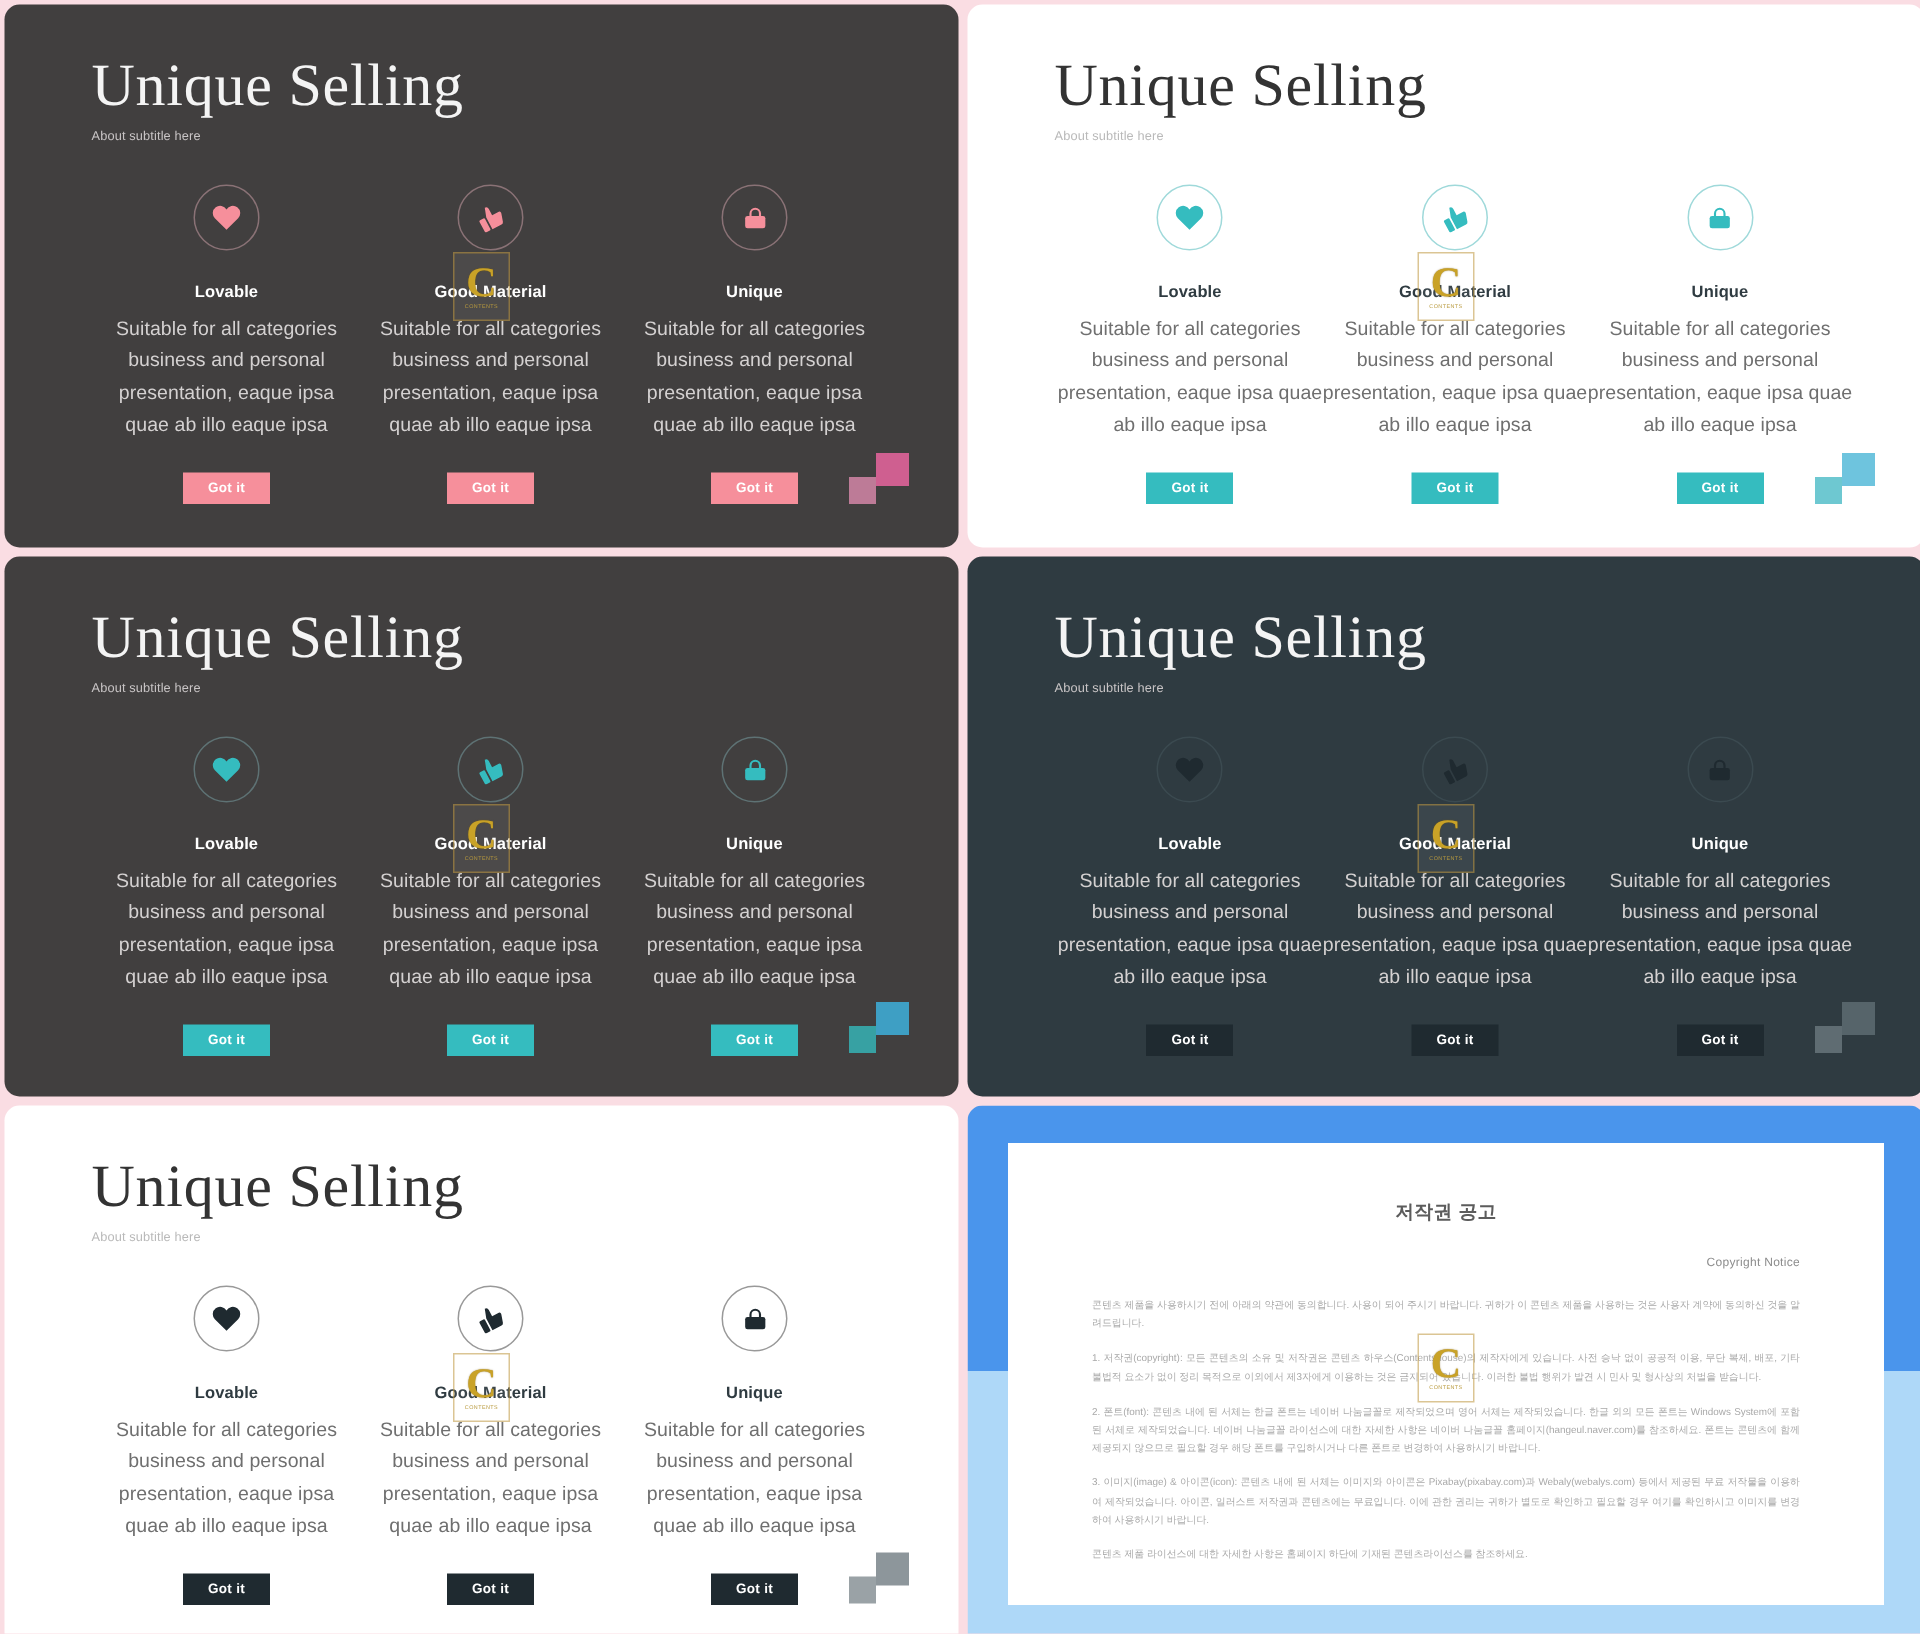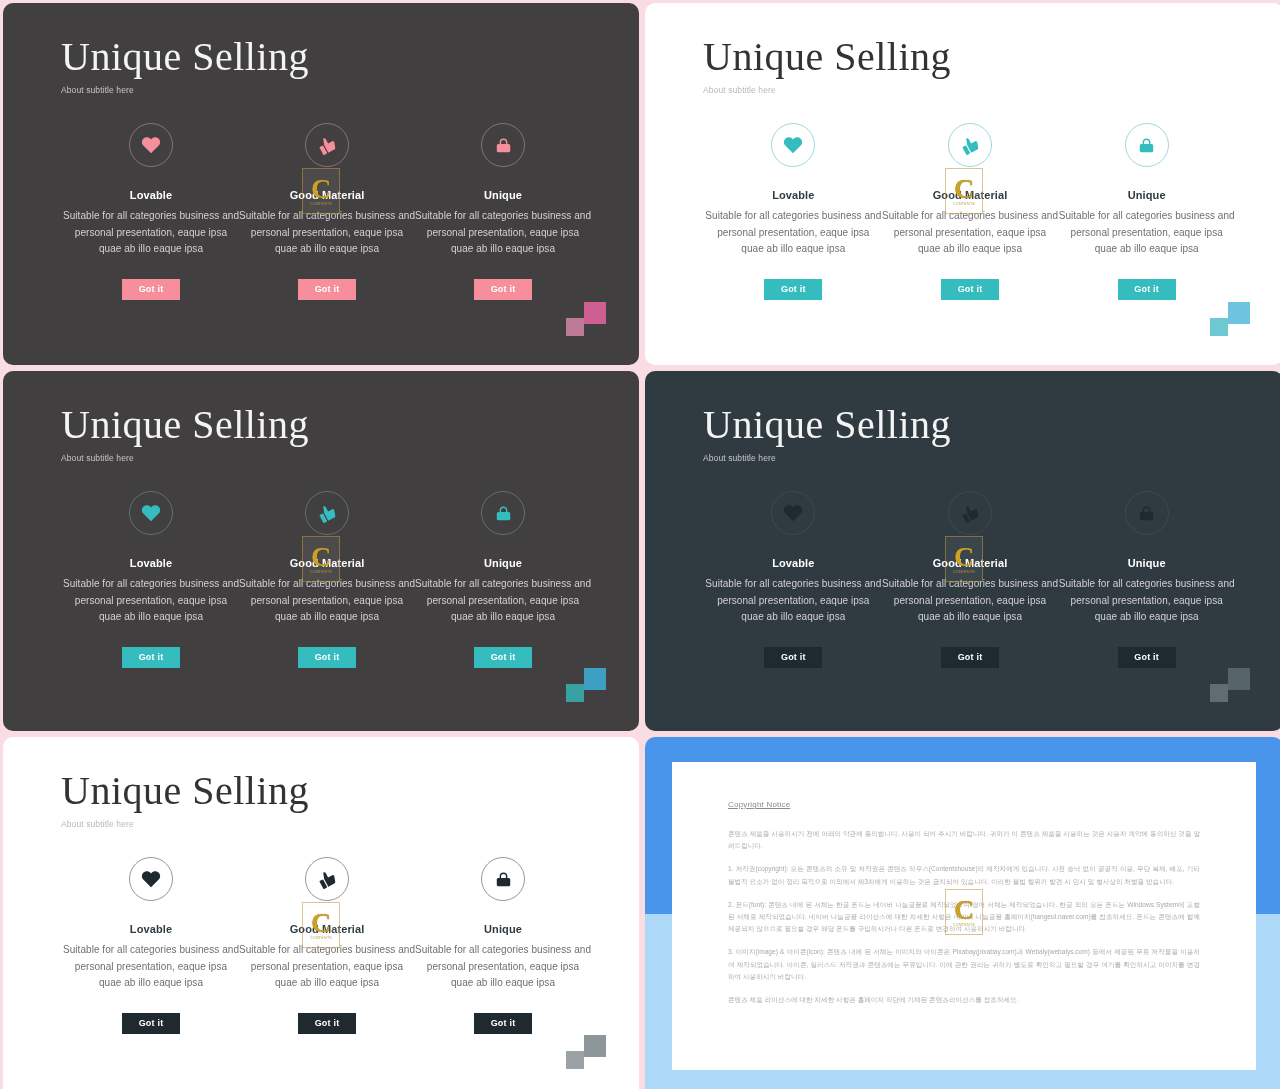--- a/index.html
+++ b/index.html
@@ -67,21 +67,21 @@
   }
   .icon-ring svg { display: block; }
 
   .col-title {
     font-size: 11px;
     font-weight: bold;
     letter-spacing: .1px;
     margin-bottom: 7px;
   }
   .col-desc {
-    font-size: 10px;
+    font-size: 13px;
     line-height: 1.65;
     letter-spacing: .05px;
   }
   .btn {
     display: inline-block;
     margin-top: 21px;
     width: 58px;
     padding: 5px 0 6px 0;
     font-size: 9px;
     font-weight: bold;
@@ -145,26 +145,25 @@
     padding: 38px 56px 0 56px;
   }
   .cp-title {
     text-align: center;
     font-size: 12.5px;
     font-weight: bold;
     color: #5c5c5c;
     letter-spacing: .3px;
   }
   .cp-subtitle {
-    text-align: left;
+    text-align: right;
     font-size: 8px;
     color: #8c8c8c;
-    margin-top: 0;
+    margin-top: 20px;
     letter-spacing: .2px;
-    text-decoration: underline;
   }
   .cp-body { margin-top: 19px; }
   .cp-p {
     font-size: 6.6px;
     line-height: 1.85;
     color: #a9a9a9;
     margin-bottom: 11px;
     text-align: justify;
   }
   .wm-cp { left: 50%; transform: translateX(-50%); top: 152px; }
@@ -425,20 +424,21 @@
     </div>
     <div class="watermark wm-slide">
       <div class="wm-c">C</div>
       <div class="wm-sub">CONTENTS</div>
     </div>
   </div>
 
   <div class="slide">
     <div class="cp-frame"></div>
     <div class="cp-paper">
+      <div class="cp-title">저작권 공고</div>
       <div class="cp-subtitle">Copyright Notice</div>
       <div class="cp-body">
         <p class="cp-p">콘텐츠 제품을 사용하시기 전에 아래의 약관에 동의합니다. 사용이 되어 주시기 바랍니다. 귀하가 이 콘텐츠 제품을 사용하는 것은 사용자 계약에 동의하신 것을 알려드립니다.</p>
         <p class="cp-p">1. 저작권(copyright): 모든 콘텐츠의 소유 및 저작권은 콘텐츠 하우스(Contentshouse)의 제작자에게 있습니다. 사전 승낙 없이 공공적 이용, 무단 복제, 배포, 기타 불법적 요소가 없이 정리 목적으로 이외에서 제3자에게 이용하는 것은 금지되어 있습니다. 이러한 불법 행위가 발견 시 민사 및 형사상의 처벌을 받습니다.</p>
         <p class="cp-p">2. 폰트(font): 콘텐츠 내에 된 서체는 한글 폰트는 네이버 나눔글꼴로 제작되었으며 영어 서체는 제작되었습니다. 한글 외의 모든 폰트는 Windows System에 포함된 서체로 제작되었습니다. 네이버 나눔글꼴 라이선스에 대한 자세한 사항은 네이버 나눔글꼴 홈페이지(hangeul.naver.com)를 참조하세요. 폰트는 콘텐츠에 함께 제공되지 않으므로 필요할 경우 해당 폰트를 구입하시거나 다른 폰트로 변경하여 사용하시기 바랍니다.</p>
         <p class="cp-p">3. 이미지(image) &amp; 아이콘(icon): 콘텐츠 내에 된 서체는 이미지와 아이콘은 Pixabay(pixabay.com)과 Webaly(webalys.com) 등에서 제공된 무료 저작물을 이용하여 제작되었습니다. 아이콘, 일러스트 저작권과 콘텐츠에는 무료입니다. 이에 관한 권리는 귀하가 별도로 확인하고 필요할 경우 여기를 확인하시고 이미지를 변경하여 사용하시기 바랍니다.</p>
         <p class="cp-p">콘텐츠 제품 라이선스에 대한 자세한 사항은 홈페이지 하단에 기재된 콘텐츠라이선스를 참조하세요.</p>
       </div>
     </div>
     <div class="watermark wm-cp">

